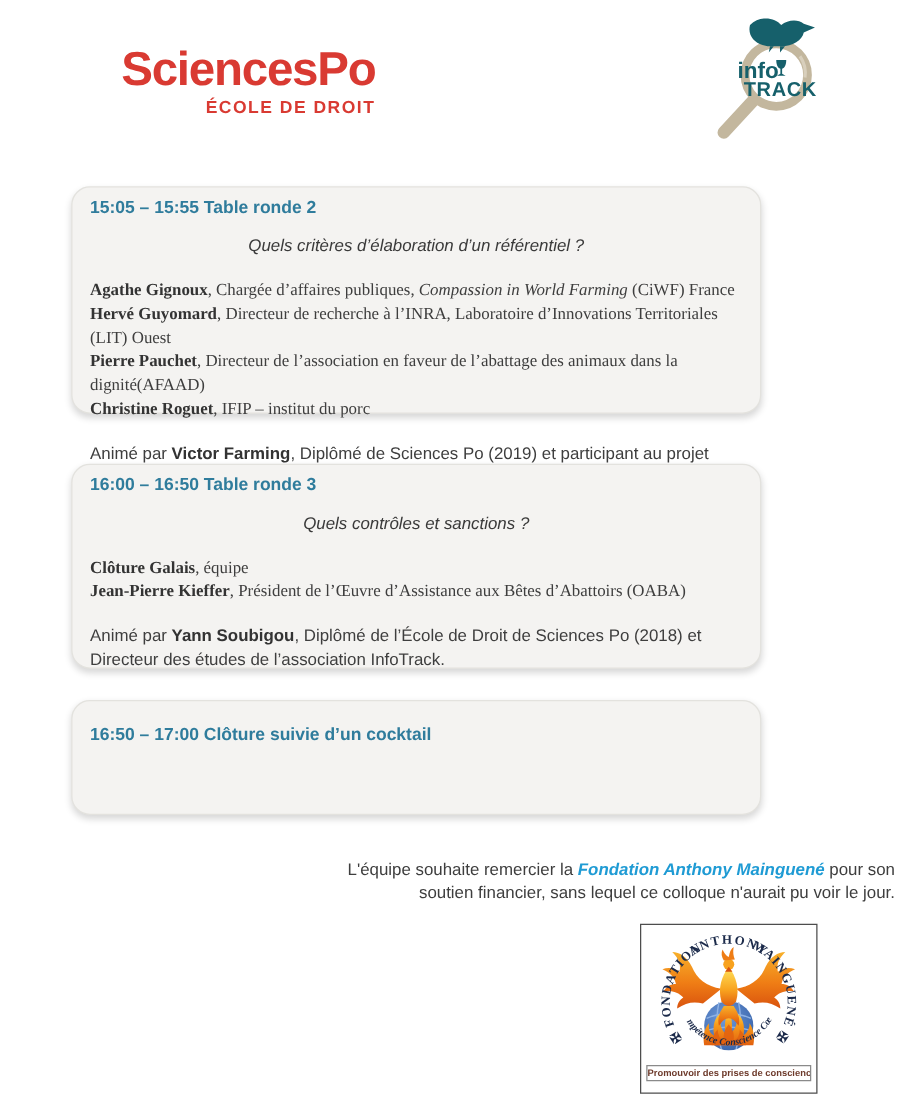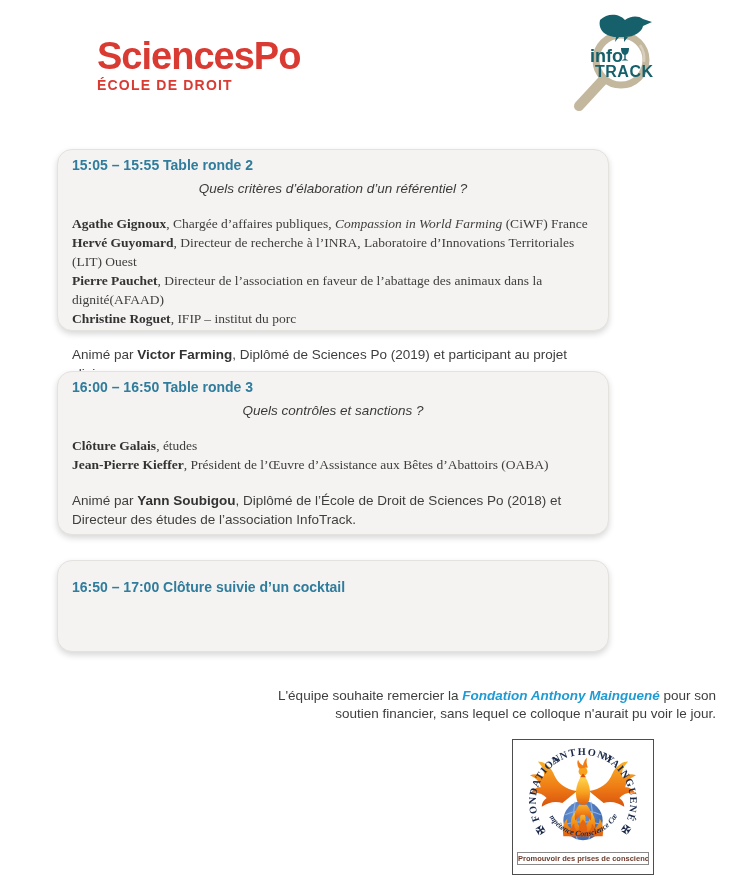--- a/index.html
+++ b/index.html
@@ -11,37 +11,37 @@
   }
 
   
   .sp-logo { position:absolute; left:97px; top:36px; }
   .sp-title {
     font-size:38px; font-weight:700; letter-spacing:-1px;
     color:#d93a32; line-height:40px;
   }
   .sp-sub {
     font-size:14px; font-weight:700; letter-spacing:1.2px;
-    color:#d93a32; margin-top:1px;
+    color:#d93a32; margin-top:1px;text-align:right;
   }
   .it-logo { position:absolute; left:570px; top:10px; width:125px; height:108px; }
 
   
   .box {
     position:absolute; left:57px; width:552px;
     background:#f4f3f1; border:1px solid #e3e2de; border-radius:15px;
     box-shadow:0 3px 6px rgba(0,0,0,0.16);
     padding:5px 14px 0 14px;
     font-size:13.5px; line-height:19px;
   }
   .box1 { top:149px; height:182px; }
   .box2 { top:371px; height:164px; }
   .box3 { top:560px; height:92px; padding-top:16px; }
   .box-heading { color:#2f7c9c; font-weight:700; font-size:14px; line-height:20px; }
-  .box-subtitle { text-align:center; font-style:italic; margin-top:4px; color:#3a3a3a; }
+  .box-subtitle { text-align:center; font-style:italic; margin-top:12px; color:#3a3a3a; }
   .speakers { margin-top:16px;font-family:Liberation Serif, serif; }
   .host { margin-top:17px; }
   .line b { font-weight:700; color:#333333; }
 
   
   .ack {
     position:absolute; left:240px; top:687px; width:476px;
     text-align:right; font-size:13.5px; line-height:18px; color:#3e3e3e;
   }
   .ack .fond { color:#1f9bd4; font-weight:700; font-style:italic; }
@@ -98,21 +98,21 @@
       <p class="line"><b>Pierre Pauchet</b><span>, Directeur de l’association en faveur de l’abattage des animaux dans la dignité(AFAAD)</span></p>
       <p class="line"><b>Christine Roguet</b><span>, IFIP – institut du porc</span></p>
     </div>
     <p class="line host"><span>Animé par </span><b>Victor Farming</b><span>, Diplômé de Sciences Po (2019) et participant au projet clinique.</span></p>
   </div>
 
   <div class="box box2">
     <div class="box-heading">16:00 – 16:50 Table ronde 3</div>
     <div class="box-subtitle">Quels contrôles et sanctions ?</div>
     <div class="speakers">
-      <p class="line"><b>Clôture Galais</b><span>, études</span></p>
+      <p class="line"><b>Clôture Galais</b><span>, équipe</span></p>
       <p class="line"><b>Jean-Pierre Kieffer</b><span>, Président de l’Œuvre d’Assistance aux Bêtes d’Abattoirs (OABA)</span></p>
     </div>
     <p class="line host"><span>Animé par </span><b>Yann Soubigou</b><span>, Diplômé de l’École de Droit de Sciences Po (2018) et Directeur des études de l’association InfoTrack.</span></p>
   </div>
 
   <div class="box box3">
     <div class="box-heading">16:50 – 17:00 Clôture suivie d’un cocktail</div>
   </div>
 
   <div class="ack"><span>L'équipe souhaite remercier la </span><span class="fond">Fondation Anthony Mainguené</span><span> pour son soutien financier, sans lequel ce colloque n'aurait pu voir le jour.</span></div>

